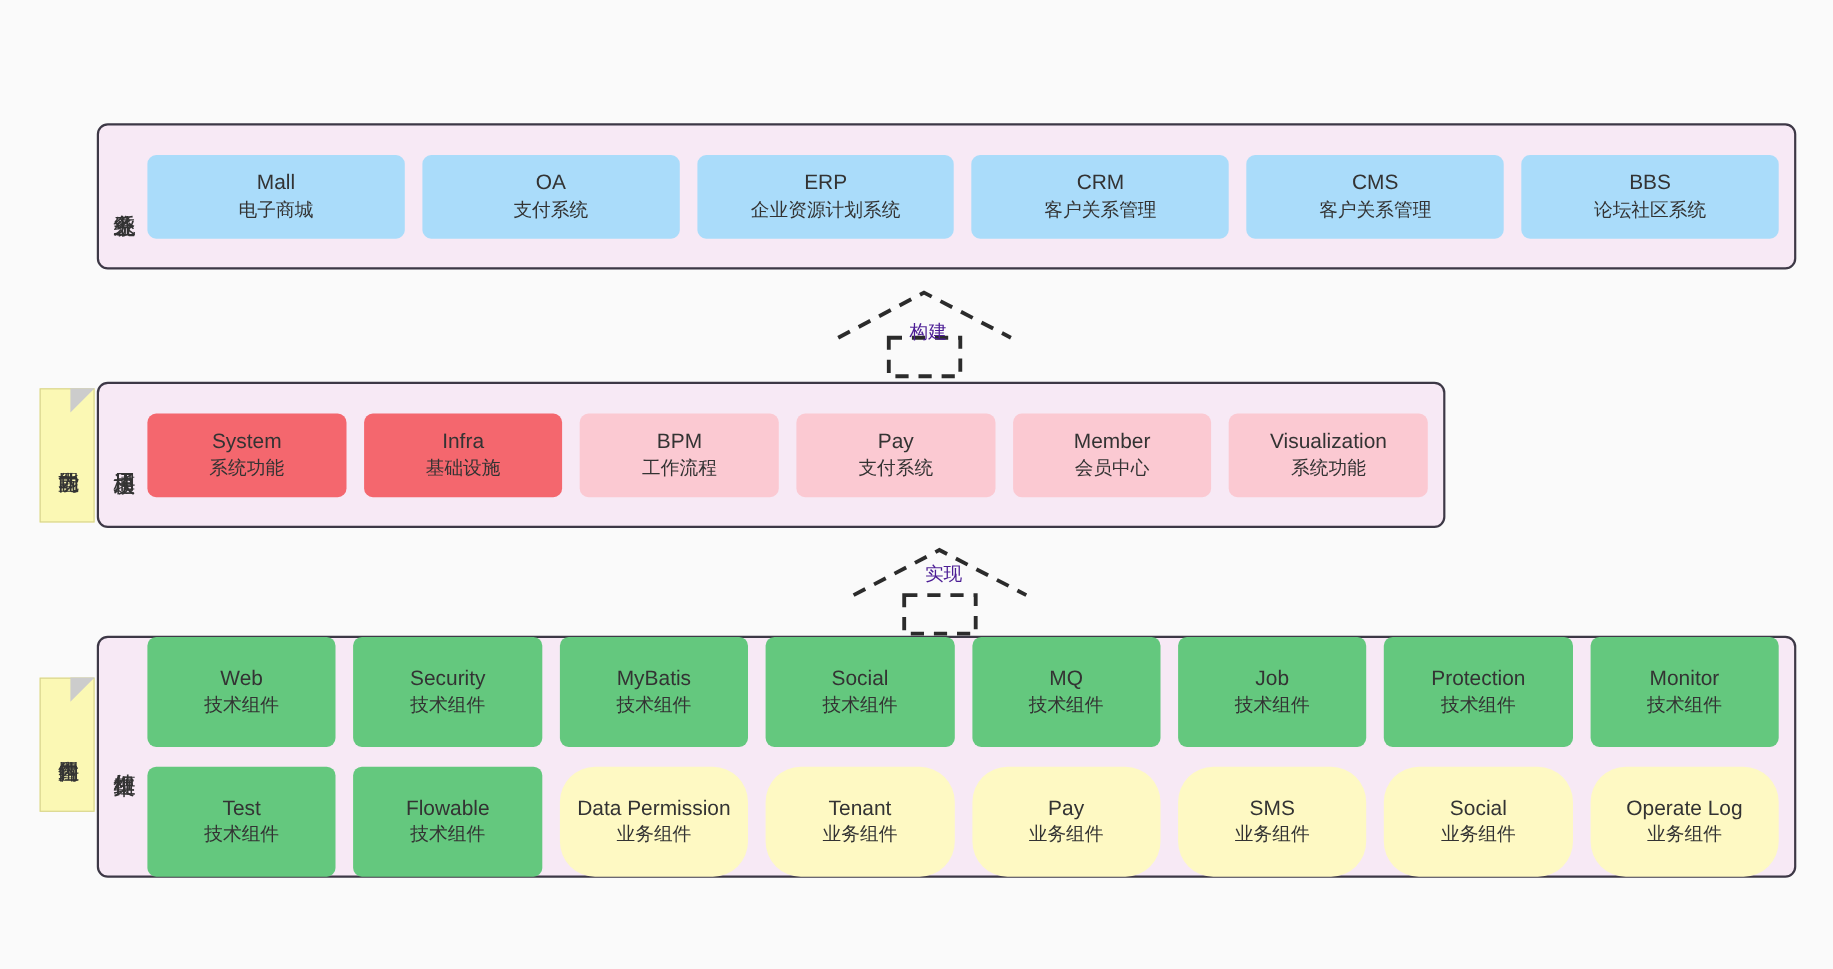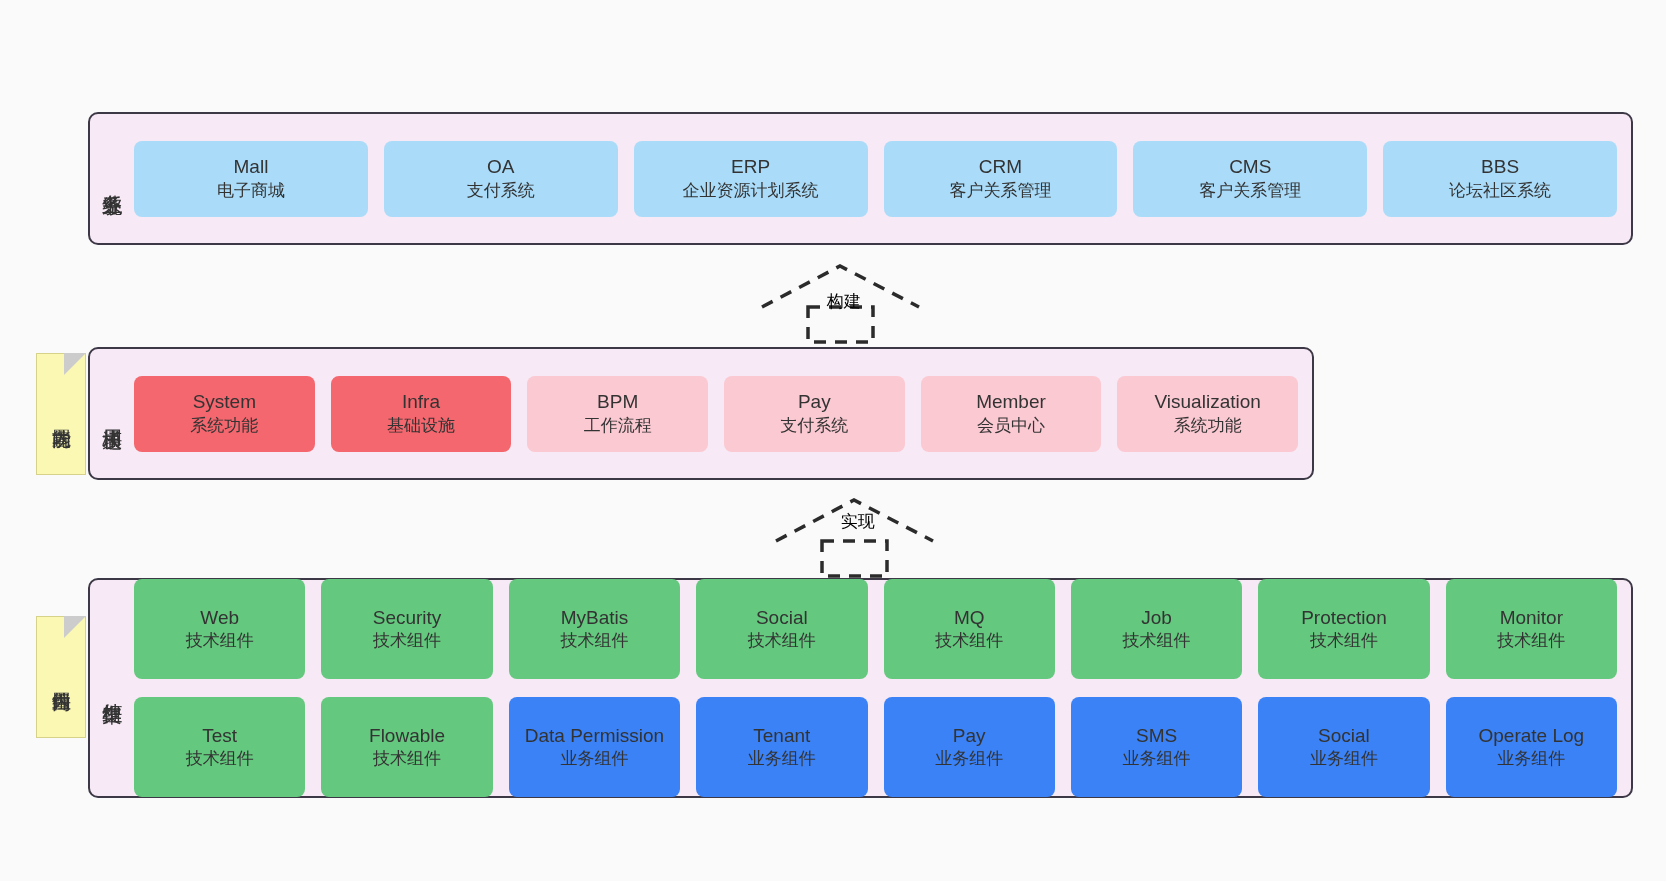--- a/index.html
+++ b/index.html
@@ -55,21 +55,21 @@
     display: flex;
     flex-direction: column;
     justify-content: center;
     gap: 18px;
     padding: 0 14px 0 0;
   }
 
   .row {
     display: flex;
     gap: 16px;
-    justify-content: flex-end;
+    justify-content: flex-start;
   }
 
   
   .card {
     box-sizing: border-box;
     flex: 1 1 0;
     border-radius: 8px;
     display: flex;
     flex-direction: column;
     align-items: center;
@@ -79,21 +79,21 @@
     padding: 6px 4px;
     user-select: none;
   }
   .card .en { font-size: 19px; }
   .card .cn { font-size: 17px; }
 
   .card.blue       { background: #aadcfa; }
   .card.red        { background: #f4676e; }
   .card.pink       { background: #fbc9d2; }
   .card.green      { background: #64c87e; }
-  .card.lightgreen { background: #3b82f6; }
+  .card.lightgreen { background: #fef9c3; border-radius: 32px; }
 
   
   #layer-business  { left: 88px;  top: 112px; width: 1545px; height: 133px; }
   #layer-common    { left: 88px;  top: 347px; width: 1226px; height: 133px; }
   #layer-framework { left: 88px;  top: 578px; width: 1545px; height: 220px; }
 
   #layer-business .card,
   #layer-common .card { height: 76px; }
   #layer-framework .card { height: 100px; }
 
@@ -132,21 +132,21 @@
 
   
   .conn {
     position: absolute;
     user-select: none;
   }
   .conn svg { display: block; overflow: visible; }
   .conn .conn-label {
     position: absolute;
     font-size: 17px;
-    color: #000000;
+    color: #4c1d95;
     background: transparent;
     white-space: nowrap;
     left: 50%;
     transform: translateX(-50%);
   }
   #conn-build   { left: 758px; top: 262px; width: 165px; height: 82px; }
   #conn-build   .conn-label { top: 28px; left: 52%; }
   #conn-impl    { left: 772px; top: 496px; width: 165px; height: 82px; }
   #conn-impl    .conn-label { top: 14px; left: 52%; }
 </style>

